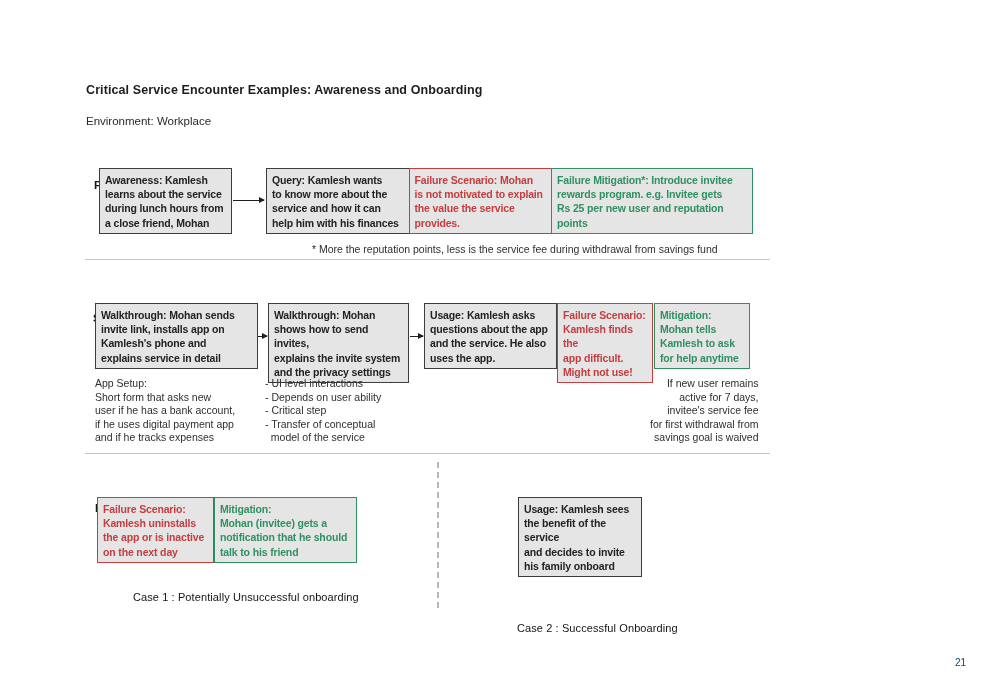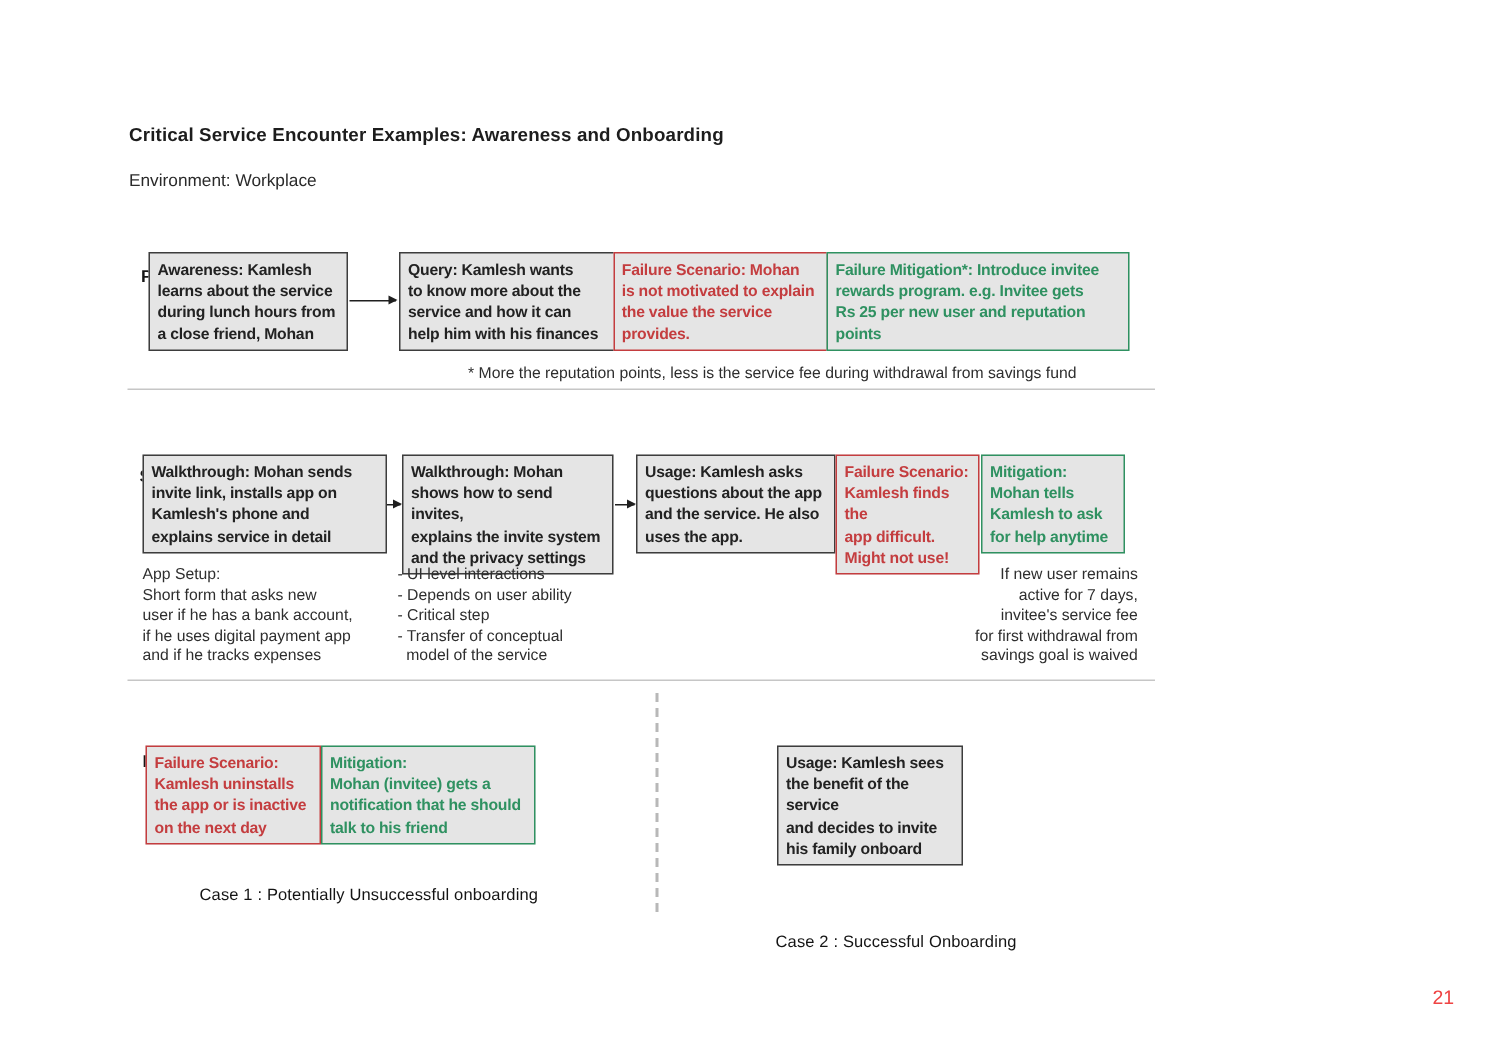--- a/index.html
+++ b/index.html
@@ -46,21 +46,21 @@
   }
   .hline{height:0;border-top:1.2px solid var(--line);}
   .vdash{width:0;border-left:2px dashed #b8b8b8;}
   .arrow{height:0;border-top:1.6px solid #1f1f1f;}
   .arrow::after{
     content:"";position:absolute;right:-1px;top:-4.3px;
     border-left:6.5px solid #1f1f1f;
     border-top:3.6px solid transparent;
     border-bottom:3.6px solid transparent;
   }
-  .page-number{font-size:13px;color:#ef4444;}
+  .page-number{font-size:10px;color:#0c4a6e;}
 </style>
 </head>
 <body>
 
 <div class="page">
 
   <div class="abs title" style="left:86px;top:83px;">Critical Service Encounter Examples: Awareness and Onboarding</div>
   <div class="abs env" style="left:86px;top:115px;">Environment: Workplace</div>
 
   <div class="abs section-heading" style="left:94px;top:147px;">PRE-ENCOUNTER</div>

